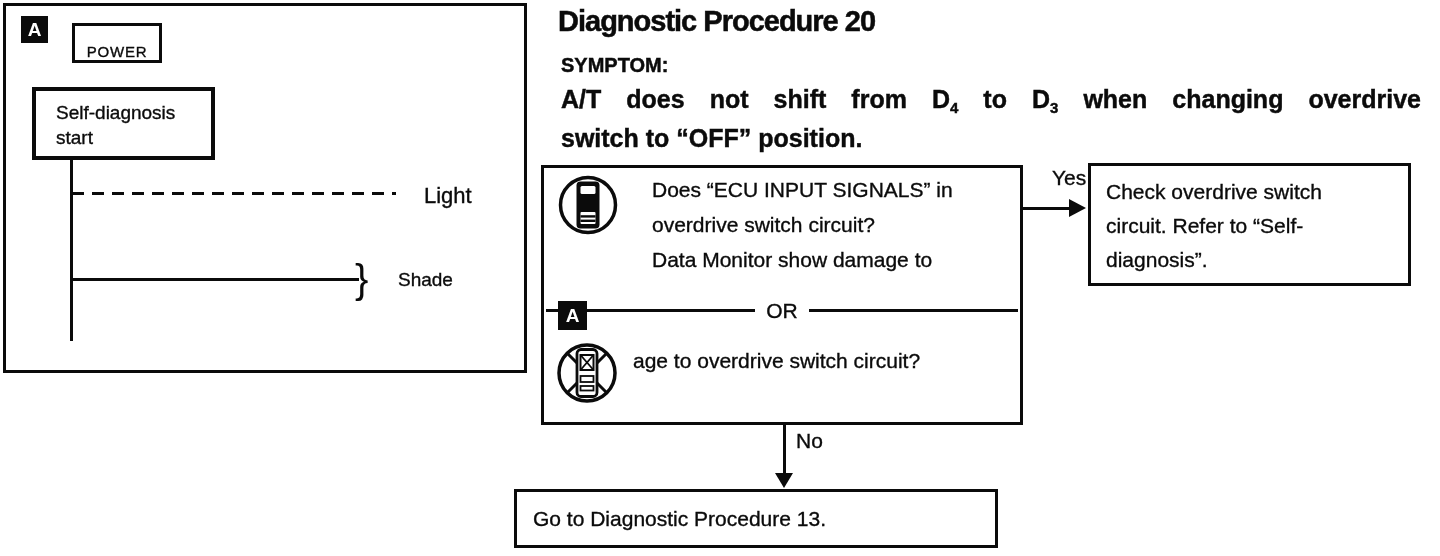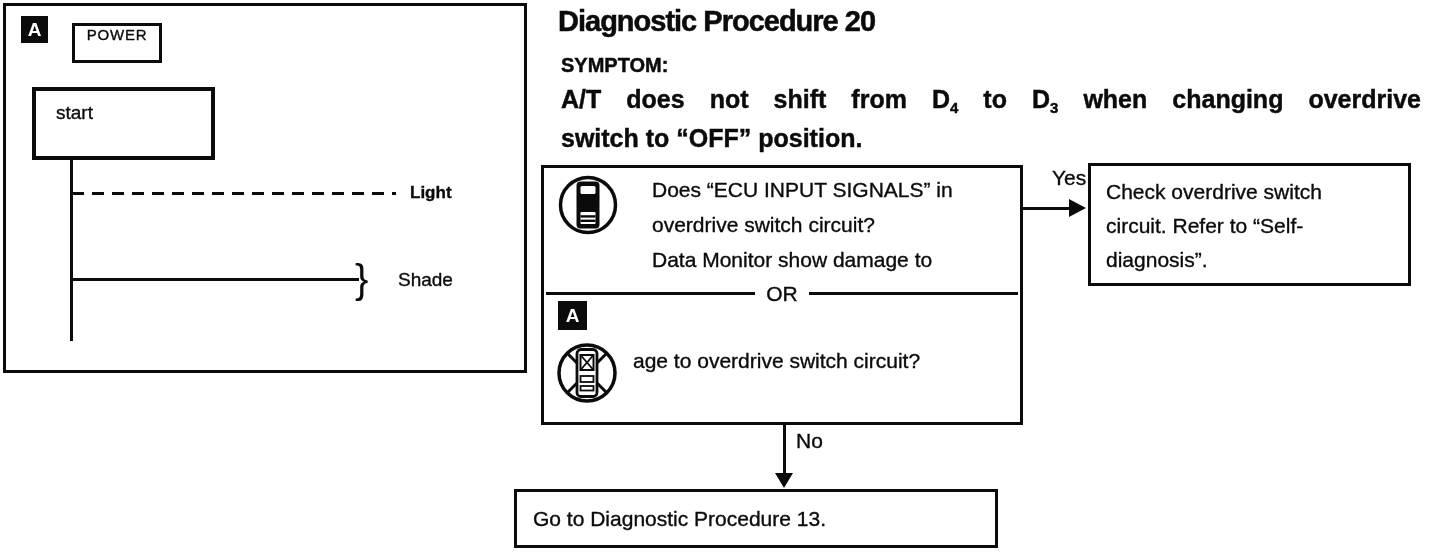--- a/index.html
+++ b/index.html
@@ -24,52 +24,52 @@
   .badge {
     background: #0b0b0b; color: #ffffff;
     -webkit-text-stroke: 0 transparent;
     display: flex; align-items: center; justify-content: center;
     font-weight: 700; font-size: 19px;
   }
   .badge-panel { left: 15px; top: 10px; width: 27px; height: 27px; }
   .power-box {
     left: 66px; top: 17px; width: 90px; height: 40px;
     border: 3px solid #0b0b0b;
-    display: flex; align-items: flex-start; justify-content: center;
+    display: flex; align-items: flex-end; justify-content: center;
     font-size: 15px; letter-spacing: 0.8px;
   }
   .selfdiag-box {
     left: 26px; top: 81px; width: 183px; height: 73px;
     border: 4px solid #0b0b0b;
     padding: 9px 0 0 20px;
     font-size: 19px; line-height: 25px;
   }
   .tl-vline { left: 64px; top: 154px; width: 3px; height: 181px; background: #0b0b0b; }
   .tl-dash {
     left: 66px; top: 186px; width: 324px; height: 3px;
     background: repeating-linear-gradient(90deg, #0b0b0b 0 12px, transparent 12px 20px);
   }
   .tl-solid { left: 66px; top: 272px; width: 287px; height: 3px; background: #0b0b0b; }
-  .light-label { left: 404px; top: 177px; font-size: 17px; font-weight: bold; }
+  .light-label { left: 418px; top: 177px; font-size: 22px; }
   .shade-brace { left: 349px; top: 253px; font-size: 40px; line-height: 40px; font-weight: 400; -webkit-text-stroke: 0 transparent; }
   .shade-label { left: 392px; top: 263px; font-size: 19px; text-align: center; }
 
   
   .title { left: 558px; top: 5px; font-size: 29px; font-weight: 700; letter-spacing: -1px; -webkit-text-stroke: 0.5px #0b0b0b; }
   .symptom-heading { left: 561px; top: 54px; font-size: 20px; font-weight: 700; -webkit-text-stroke: 0.45px #0b0b0b; }
   .symptom { left: 561px; top: 84px; width: 860px; font-size: 25px; font-weight: 700; line-height: 31px; -webkit-text-stroke: 0.45px #0b0b0b; }
   .sym-line1 { text-align: justify; text-align-last: justify; }
   .sub { font-size: 15px; vertical-align: -5px; }
 
   
   .flow-box { left: 541px; top: 165px; width: 482px; height: 260px; border: 3px solid #0b0b0b; }
   .q-text { font-size: 21px; }
   .q1-text { left: 633px; top: 172px; line-height: 35px; margin-left: 19px; }
   .q2-text { left: 633px; top: 346px; line-height: 30px; }
-  .or-row { left: 546px; top: 281px; width: 472px; height: 25px; display: flex; align-items: center; text-align: right; }
+  .or-row { left: 546px; top: 298px; width: 472px; height: 25px; display: flex; align-items: center; text-align: right; }
   .or-line { flex: 1; height: 3px; background: #0b0b0b; }
   .or-label { font-size: 21px; padding: 0 11px; }
   .badge-flow { left: 558px; top: 301px; width: 29px; height: 29px; }
 
   .yes-label { left: 1032px; top: 166px; font-size: 21px; margin-left: 20px; }
   .yes-line { left: 1023px; top: 207px; width: 48px; height: 3px; background: #0b0b0b; }
   .yes-head { left: 1069px; top: 199px; width: 0; height: 0;
     border-left: 17px solid #0b0b0b; border-top: 9.5px solid transparent; border-bottom: 9.5px solid transparent; }
 
   .right-box { left: 1088px; top: 163px; width: 323px; height: 123px; border: 3px solid #0b0b0b;
@@ -93,20 +93,21 @@
 <div class="page">
 
   <div class="abs panel">
     <div class="abs badge badge-panel">
       <span>A</span>
     </div>
     <div class="abs power-box">
       <span>POWER</span>
     </div>
     <div class="abs selfdiag-box">
+      <div>Self-diagnosis</div>
       <div>start</div>
     </div>
     <div class="abs tl-vline"></div>
     <div class="abs tl-dash"></div>
     <div class="abs light-label">Light</div>
     <div class="abs tl-solid"></div>
     <div class="abs shade-brace">}</div>
     <div class="abs shade-label">Shade</div>
   </div>
 

